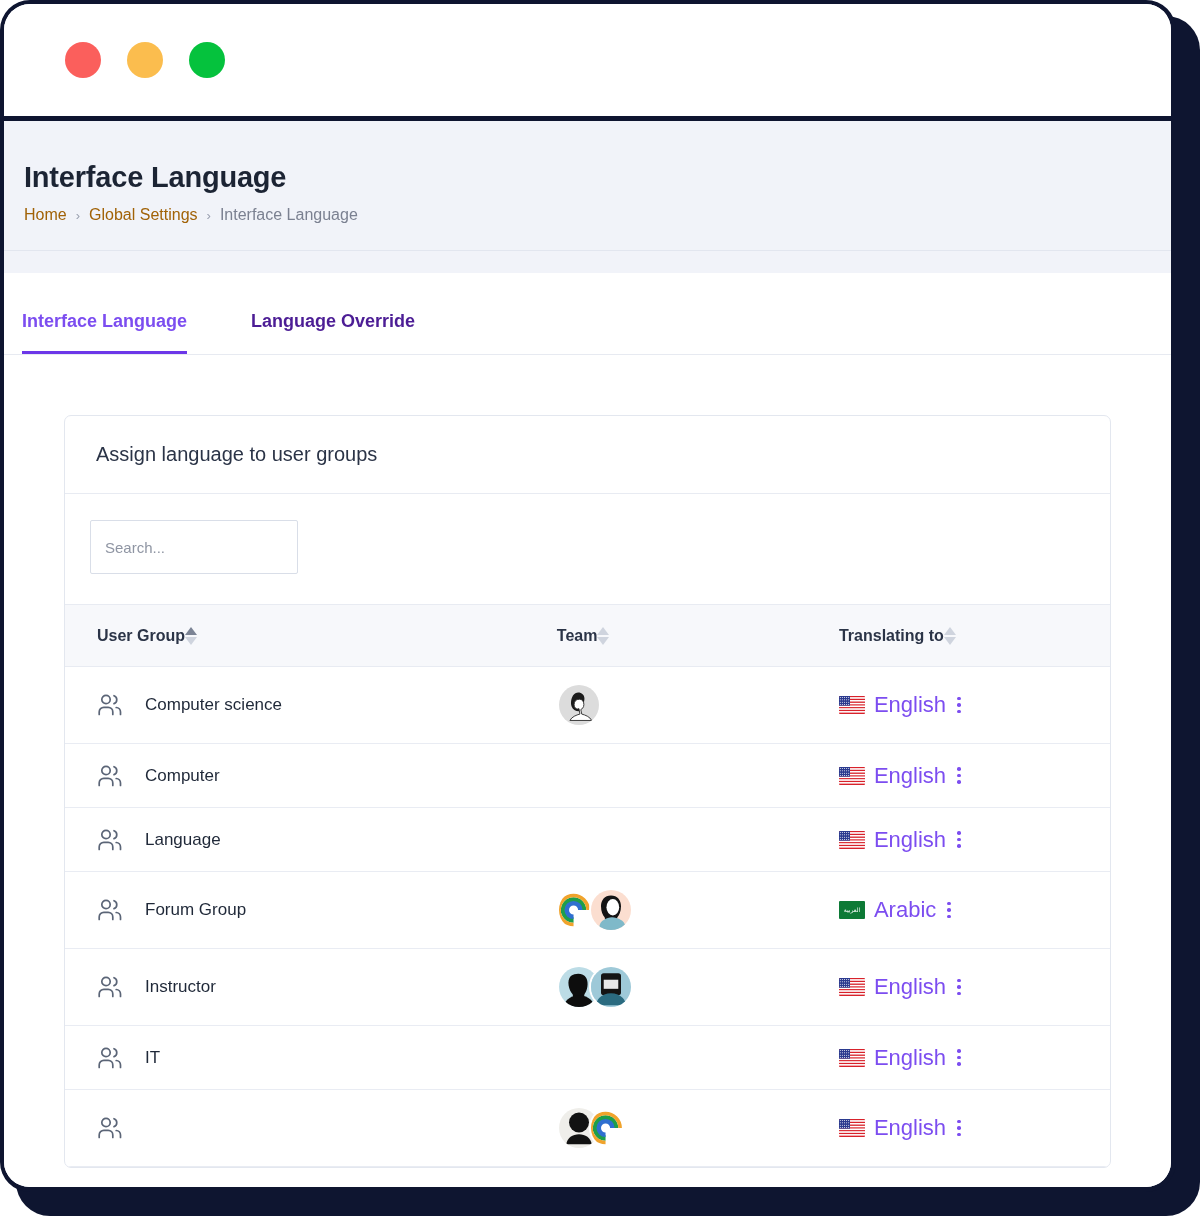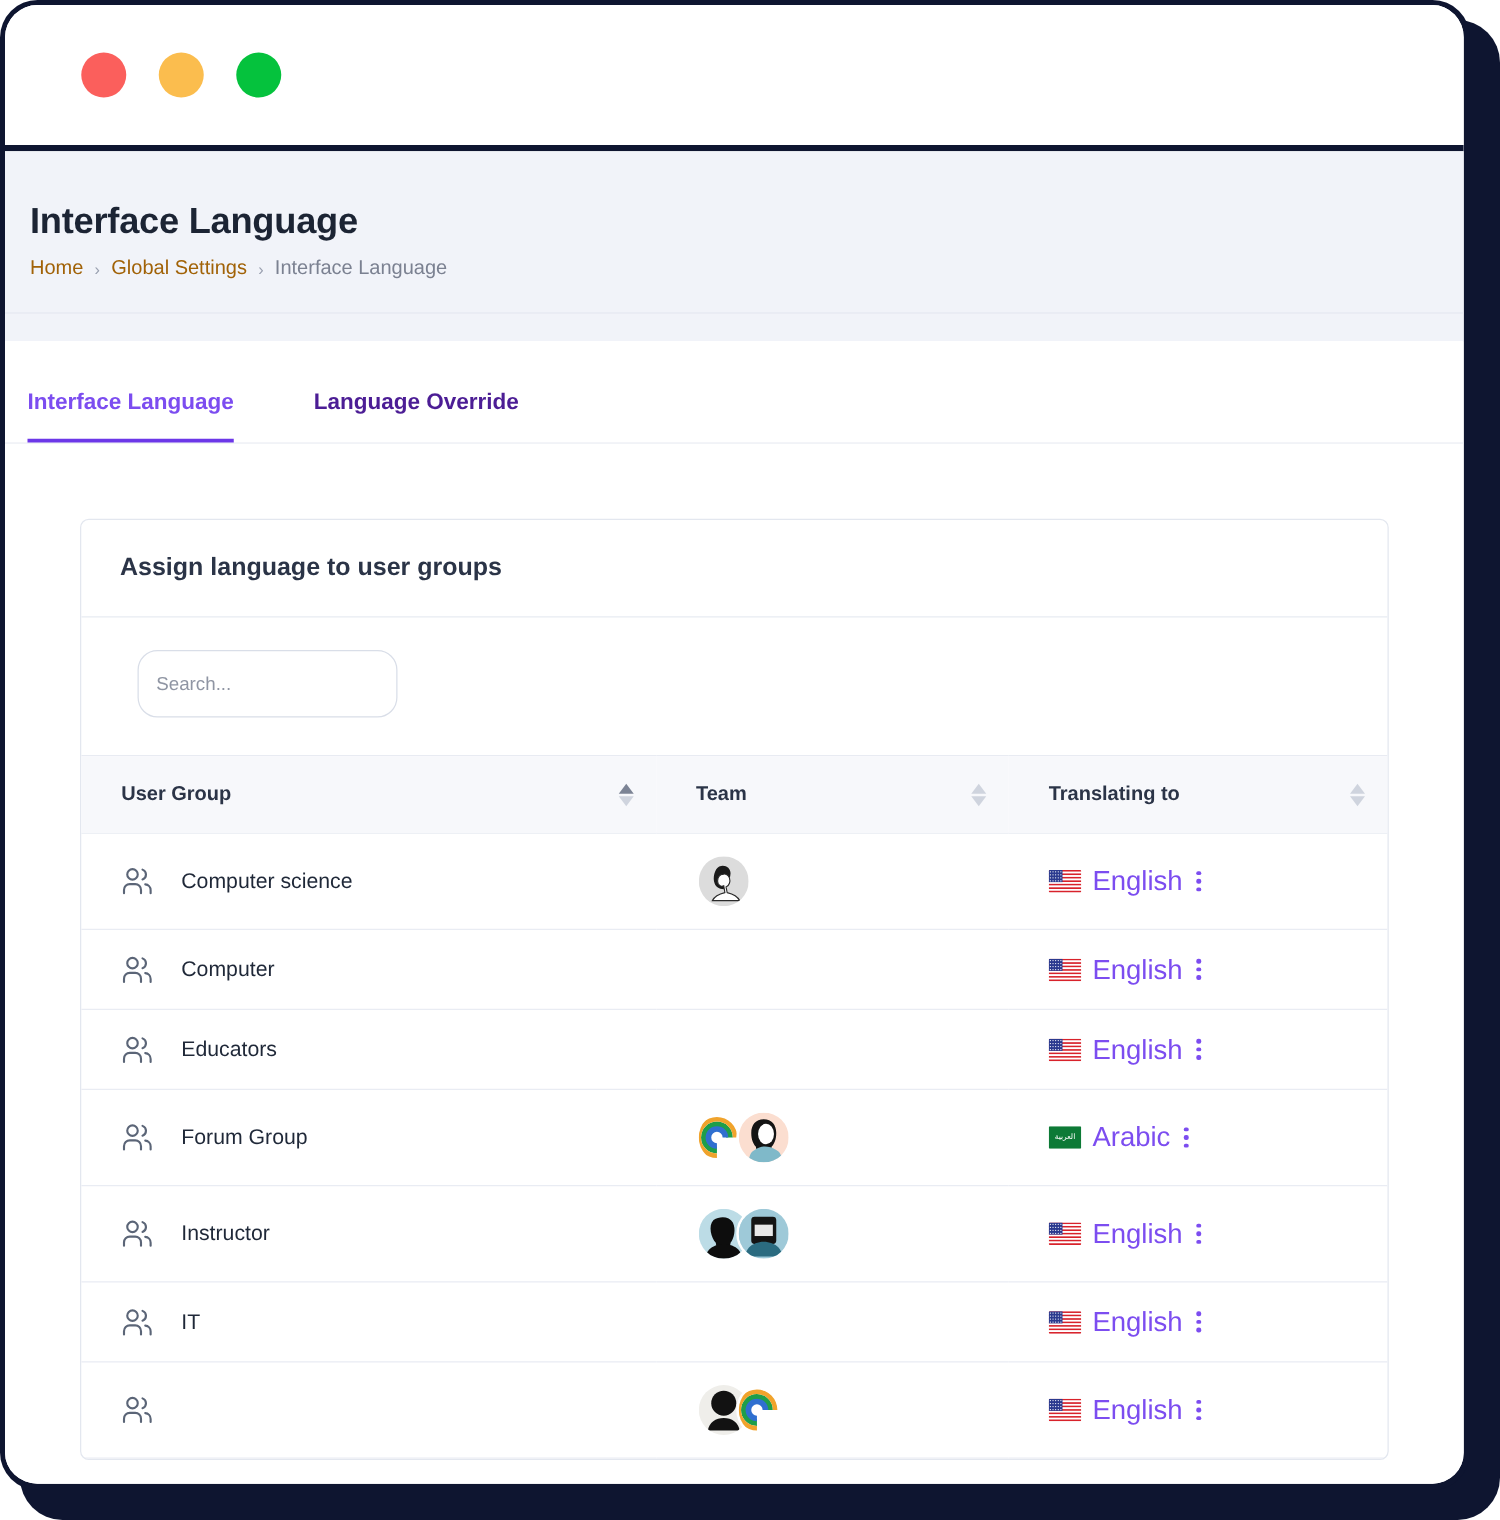--- a/index.html
+++ b/index.html
@@ -118,38 +118,37 @@
   .card {
     border: 1px solid #e3e7ef;
     border-radius: 7px;
     background: #ffffff;
     overflow: hidden;
   }
   .card-head {
     padding: 27px 31px;
     border-bottom: 1px solid #e8ebf2;
     font-size: 20px;
-    font-weight: bold;
+    font-weight: normal;
     color: #2b3447;
   }
   .card-toolbar {
     padding: 26px 25px 30px 25px;
   }
   .search-box {
     width: 208px;
     height: 54px;
     border: 1px solid #d9dee8;
-    border-radius: 16px;
+    border-radius: 2px;
     padding: 0 14px;
     font-size: 15px;
     color: #434a5a;
     font-family: "Liberation Sans", sans-serif;
     outline: none;
     background: #ffffff;
-    margin-left: 20px;
   }
   .search-box::placeholder { color: #8f95a3; }
 
   
   table.grid {
     width: 100%;
     border-collapse: collapse;
     table-layout: fixed;
   }
   table.grid thead th {
@@ -157,21 +156,21 @@
     border-top: 1px solid #e8ebf2;
     border-bottom: 1px solid #e8ebf2;
     height: 62px;
     font-size: 16px;
     font-weight: bold;
     color: #2b3447;
     text-align: left;
     padding: 0 0 0 32px;
     position: relative;
   }
-  th .th-inner { display: flex; align-items: center; justify-content: space-between; padding-right: 18px; }
+  th .th-inner { display: flex; align-items: center; justify-content: flex-start; padding-right: 18px; }
   .sorter { display: inline-flex; flex-direction: column; gap: 2px; line-height: 0; }
   .sorter .tri { width: 0; height: 0; border-left: 6px solid transparent; border-right: 6px solid transparent; }
   .sorter .up   { border-bottom: 8px solid #cfd4de; }
   .sorter .down { border-top: 8px solid #cfd4de; }
   .sorter.active .up { border-bottom-color: #7c8495; }
 
   table.grid tbody td {
     border-bottom: 1px solid #e9ecf3;
     font-size: 17px;
     color: #1f2838;
@@ -417,21 +416,21 @@
               </tr>
               <tr class="row-short">
                 <td>
                   <span class="ug-cell">
                     <svg class="users-icon" viewBox="0 0 26 24" fill="none" stroke="#5b6577" stroke-width="1.7" stroke-linecap="round" stroke-linejoin="round">
                       <circle cx="9" cy="6.5" r="4.2"></circle>
                       <path d="M2.2 21.5v-2.6a4.6 4.6 0 0 1 4.6-4.6h4.4a4.6 4.6 0 0 1 4.6 4.6v2.6"></path>
                       <path d="M17 2.7a4.2 4.2 0 0 1 0 7.9"></path>
                       <path d="M19.2 14.5a4.6 4.6 0 0 1 4.3 4.6v2.4"></path>
                     </svg>
-                    <span>Educators</span>
+                    <span>Language</span>
                   </span>
                 </td>
                 <td>
                   <span class="avatars"></span>
                 </td>
                 <td>
                   <span class="lang-cell">
                     <svg class="flag" viewBox="0 0 26 18">
                       <rect x="0" y="0" width="26" height="1.3846153846153846" fill="#d8222b"></rect>
                       <rect x="0" y="1.3846153846153846" width="26" height="1.3846153846153846" fill="#ffffff"></rect>

